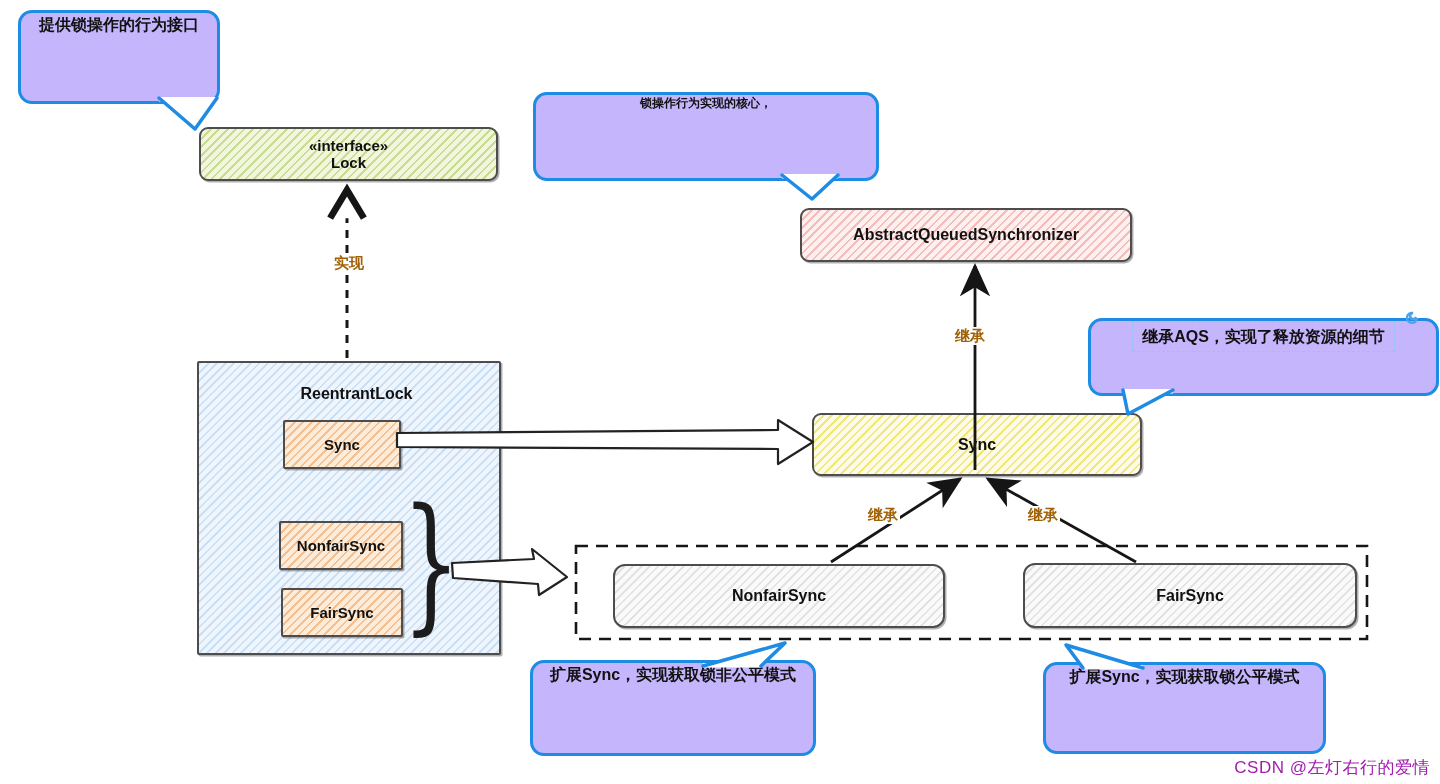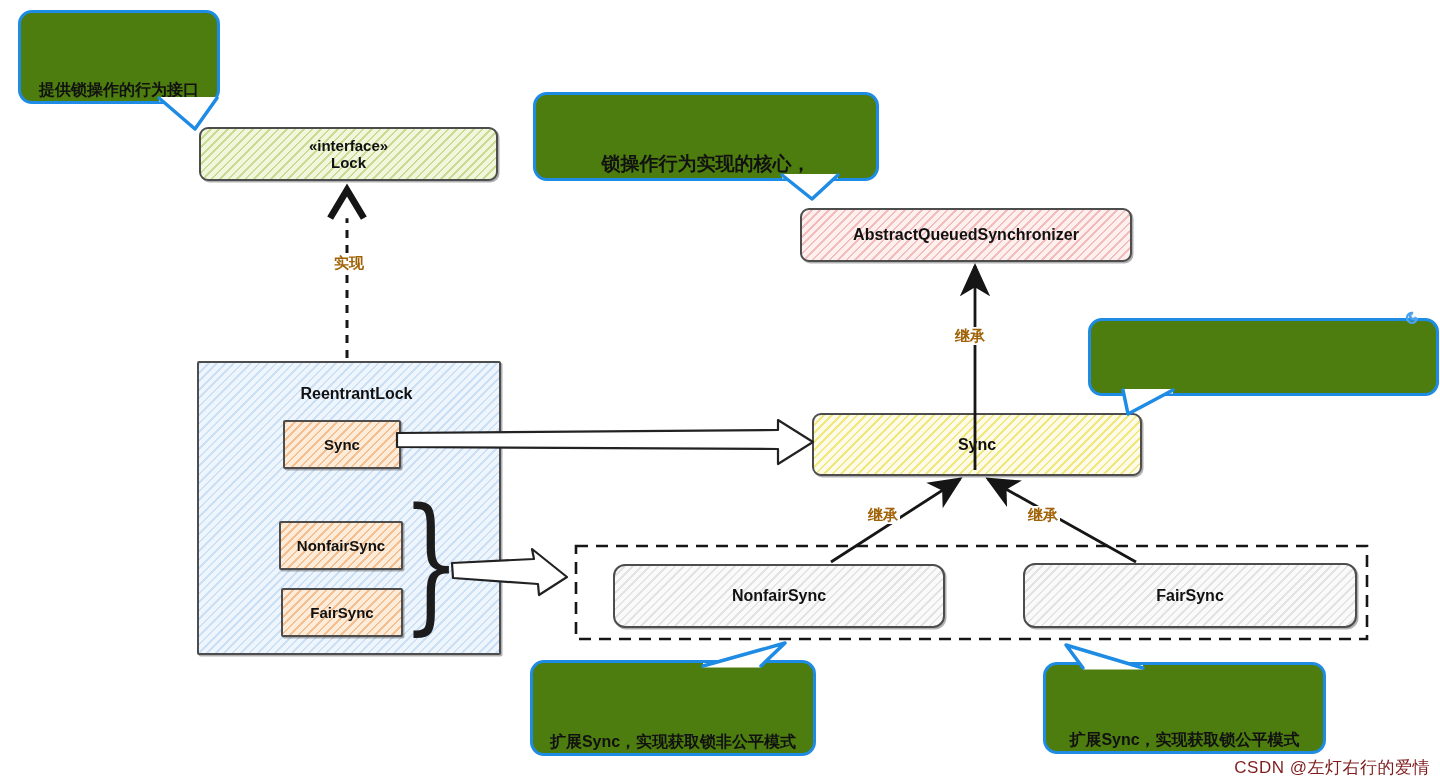--- a/index.html
+++ b/index.html
@@ -11,33 +11,33 @@
           background-color:var(--bg);box-shadow:1.5px 1.5px 0 rgba(80,80,80,.45);
           background-image:repeating-linear-gradient(135deg,var(--ln) 0 1.8px,transparent 1.8px 6px);}
   .green {--bg:#f1f6dd;--ln:#c8dc93;}
   .pink  {--bg:#fdf0ef;--ln:#f3bdbb;}
   .yellow{--bg:#fefce8;--ln:#f0e87e;}
   .bluebox{--bg:#eef5fd;--ln:#cbdff5;}
   .orange{--bg:#fcecd9;--ln:#f4c092;}
   .graybox{--bg:#fafafa;--ln:#e3e3e3;}
   .r8{border-radius:9px;} .r10{border-radius:12px;} .r2{border-radius:2px;}
   
-  .bubble{position:absolute;background:#4d7c0f;border:3.5px solid #1E8BE4;border-radius:14px;
-          display:flex;flex-direction:column;align-items:center;justify-content:flex-end;
+  .bubble{position:absolute;background:#c4b5fd;border:3.5px solid #1E8BE4;border-radius:14px;
+          display:flex;flex-direction:column;align-items:center;justify-content:flex-start;
           text-align:center;font-weight:bold;font-size:15px;color:#111;line-height:1.45;z-index:40;}
   .tail{position:absolute;overflow:visible;pointer-events:none;}
   
   .edge-label{position:absolute;background:#fff;padding:0 2px;font-weight:bold;font-size:15px;
               color:#a16207;z-index:30;line-height:1.2;}
   .brace{position:absolute;left:402px;top:492px;width:52px;height:150px;z-index:15;
          font-family:"DejaVu Serif",serif;font-size:148px;line-height:142px;color:#1c1c1c;
          transform:scaleX(.62);transform-origin:left center;font-weight:normal;}
   #arrows{position:absolute;left:0;top:0;z-index:20;pointer-events:none;}
   .title-rl{position:absolute;left:0;right:0;top:22px;text-align:center;font-weight:bold;font-size:16px;margin-left:15px;}
-  .watermark{position:absolute;right:10px;bottom:5px;font-size:17px;color:#7f1d1d;
+  .watermark{position:absolute;right:10px;bottom:5px;font-size:17px;color:#a21caf;
              letter-spacing:.5px;z-index:50;font-weight:normal;}
   .sel-text{border:1.5px dashed #8ec7f2;padding:3px 9px;}
   .curl-icon{position:absolute;top:-12px;right:14px;width:20px;height:18px;}
 </style>
 </head>
 <body>
 
 <div id="stage">
 
   <div class="sketch green r8" style="left:199px;top:127px;width:295px;height:50px;font-size:15px;justify-content:center;">
@@ -116,30 +116,31 @@
 
   <div class="bubble" style="left:18px;top:10px;width:196px;height:88px;font-size:16px;">
     <span>提供锁操作的行为接口</span>
     <svg class="tail" style="left:130px;top:calc(100% - 4px);width:76px;height:36px;">
       <rect x="8" y="0" width="58" height="4.5" fill="#fff"></rect>
       <polygon points="8,0 66,0 44,32" fill="#fff"></polygon>
       <path d="M8,1 L44,32 L66,1" fill="none" stroke="#1E8BE4" stroke-width="3.5" stroke-linejoin="round" stroke-linecap="round"></path>
     </svg>
   </div>
 
-  <div class="bubble" style="left:533px;top:92px;width:340px;height:83px;font-size:19px;">
+  <div class="bubble" style="left:533px;top:92px;width:340px;height:83px;font-size:12px;">
     <span>锁操作行为实现的核心，</span>
     <svg class="tail" style="left:242px;top:calc(100% - 4px);width:66px;height:28px;">
       <rect x="4" y="0" width="56" height="4.5" fill="#fff"></rect>
       <polygon points="4,0 60,0 34,25" fill="#fff"></polygon>
       <path d="M4,1 L34,25 L60,1" fill="none" stroke="#1E8BE4" stroke-width="3.5" stroke-linejoin="round" stroke-linecap="round"></path>
     </svg>
   </div>
 
   <div class="bubble" style="left:1088px;top:318px;width:345px;height:72px;font-size:16px;">
+    <span class="sel-text">继承AQS，实现了释放资源的细节</span>
     <svg class="tail" style="left:24px;top:calc(100% - 4px);width:62px;height:28px;">
       <rect x="8" y="0" width="50" height="4.5" fill="#fff"></rect>
       <polygon points="8,0 58,0 13,25" fill="#fff"></polygon>
       <path d="M58,1 L13,25 L8,1" fill="none" stroke="#1E8BE4" stroke-width="3.5" stroke-linejoin="round" stroke-linecap="round"></path>
     </svg>
     <svg class="curl-icon" viewBox="0 0 20 18">
       <path d="M15,9 a5,5 0 1 1 -4,-5 a3,3 0 1 0 3,4" fill="none" stroke="#4aa3ec" stroke-width="2.4"></path>
     </svg>
   </div>
 

